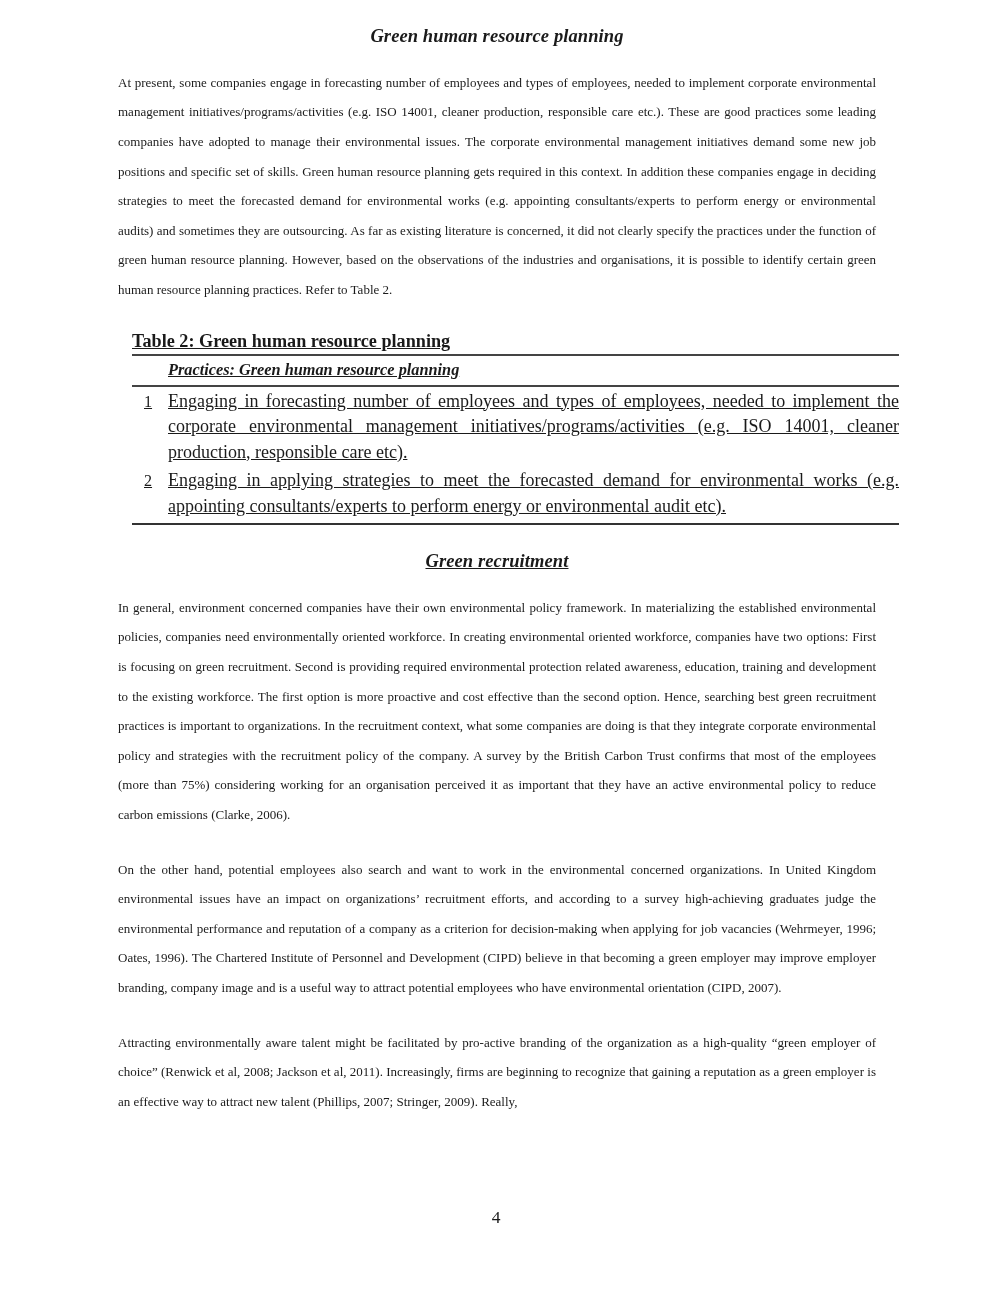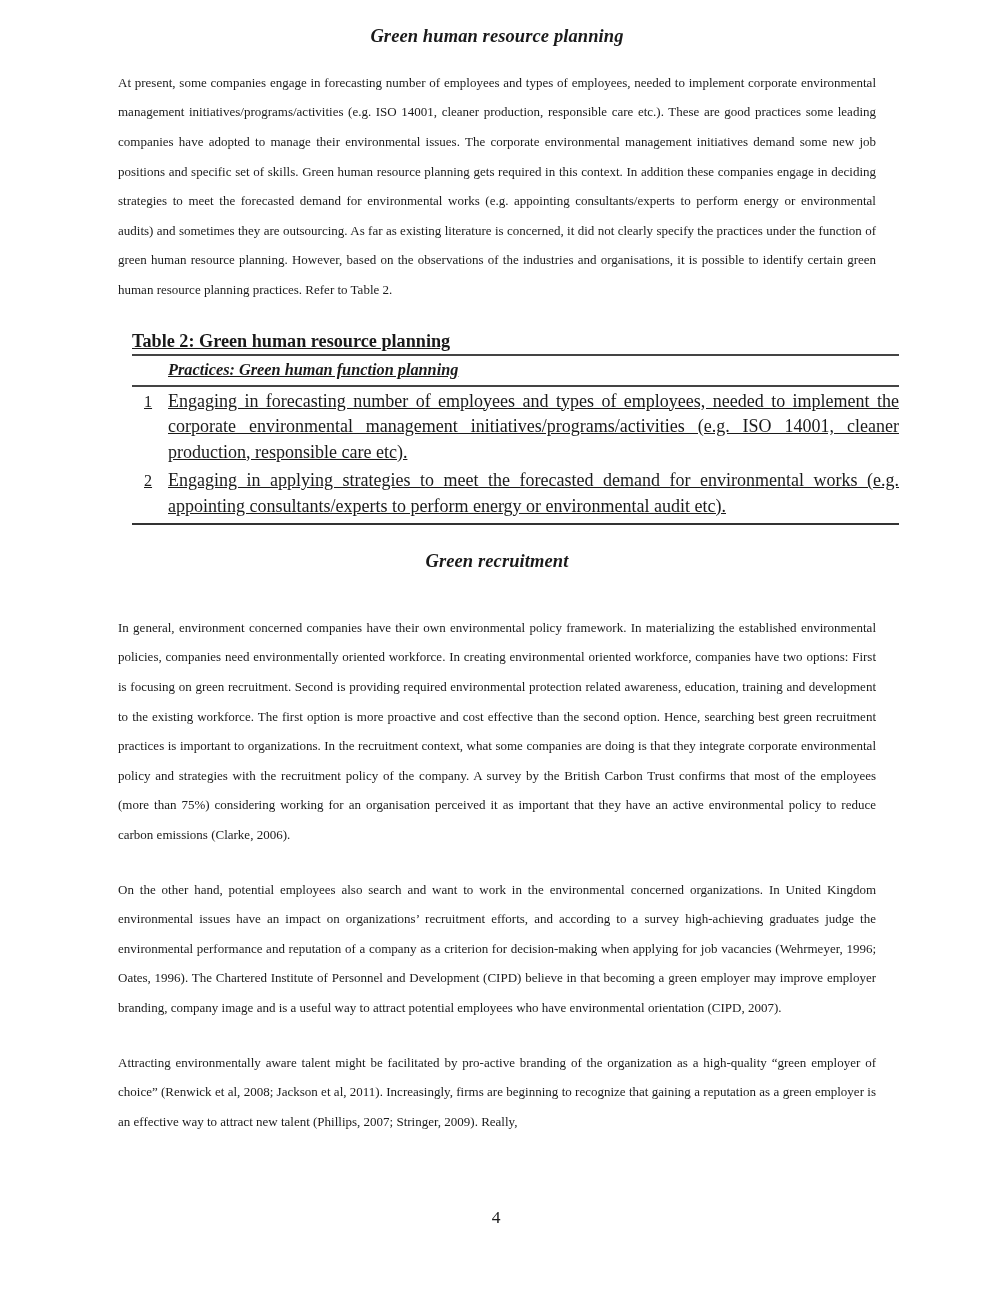--- a/index.html
+++ b/index.html
@@ -33,21 +33,22 @@
     font-weight: bold;
     font-style: italic;
     font-size: 18.5px;
     line-height: 1.18;
     margin: 0 0 20px 0;
     letter-spacing: 0.1px;
     text-align: center;
   }
   .section-heading.second {
     margin-top: 26px;
-    margin-bottom: 40px;
+    margin-bottom: 20px;
+    text-decoration: underline;
   }
 
   
   p.body-par {
     font-size: 13px;
     line-height: 29.6px;
     text-align: justify;
     text-justify: inter-word;
     margin: 17px 0 25px 0;
     hyphens: none;
@@ -127,21 +128,21 @@
 
     <p class="body-par">At present, some companies engage in forecasting number of employees and types of employees, needed to implement corporate environmental management initiatives/programs/activities (e.g. ISO 14001, cleaner production, responsible care etc.). These are good practices some leading companies have adopted to manage their environmental issues. The corporate environmental management initiatives demand some new job positions and specific set of skills. Green human resource planning gets required in this context. In addition these companies engage in deciding strategies to meet the forecasted demand for environmental works (e.g. appointing consultants/experts to perform energy or environmental audits) and sometimes they are outsourcing. As far as existing literature is concerned, it did not clearly specify the practices under the function of green human resource planning. However, based on the observations of the industries and organisations, it is possible to identify certain green human resource planning practices. Refer to Table 2.</p>
 
     <div class="table-block">
       <div class="table-caption">Table 2: Green human resource planning</div>
 
       <table class="data-table">
         <thead>
           <tr>
             <th class="num-col-head"></th>
-            <th>Practices: Green human function planning</th>
+            <th>Practices: Green human resource planning</th>
           </tr>
         </thead>
         <tbody>
           <tr>
             <td class="num-col">1</td>
             <td>Engaging in forecasting number of employees and types of employees, needed to implement the corporate environmental management initiatives/programs/activities (e.g. ISO 14001, cleaner production, responsible care etc).</td>
           </tr>
           <tr>
             <td class="num-col">2</td>
             <td>Engaging in applying strategies to meet the forecasted demand for environmental works (e.g. appointing consultants/experts to perform energy or environmental audit etc).</td>

